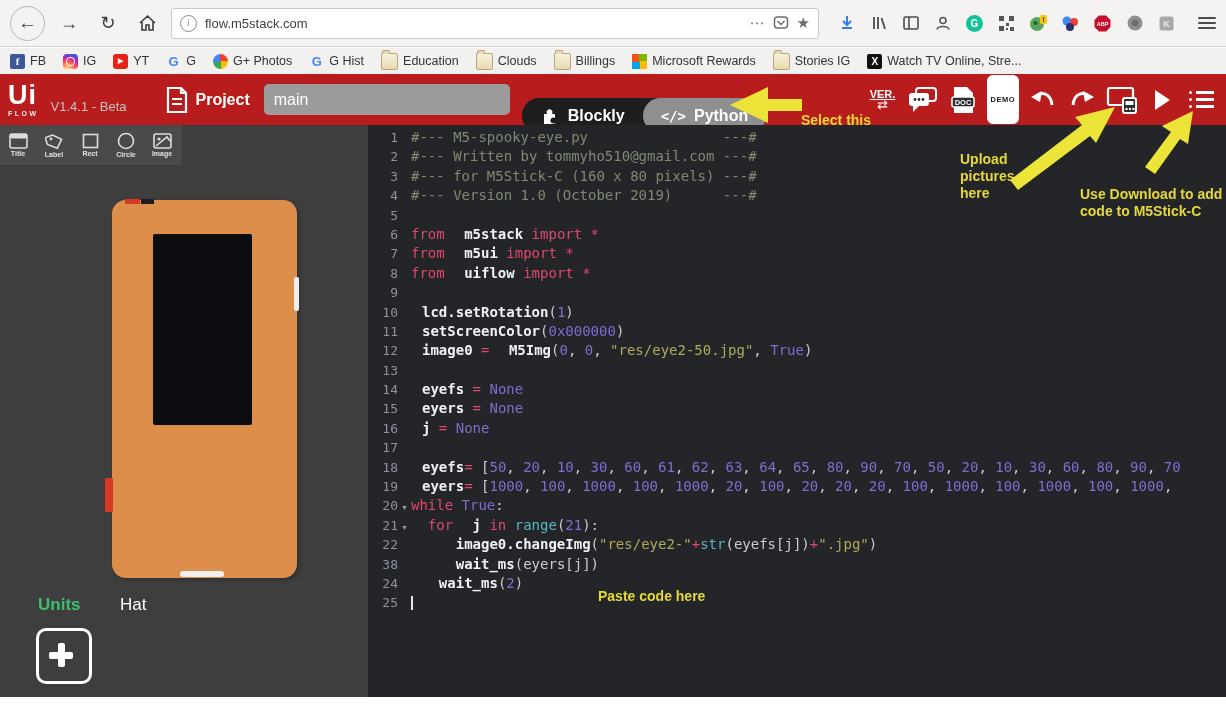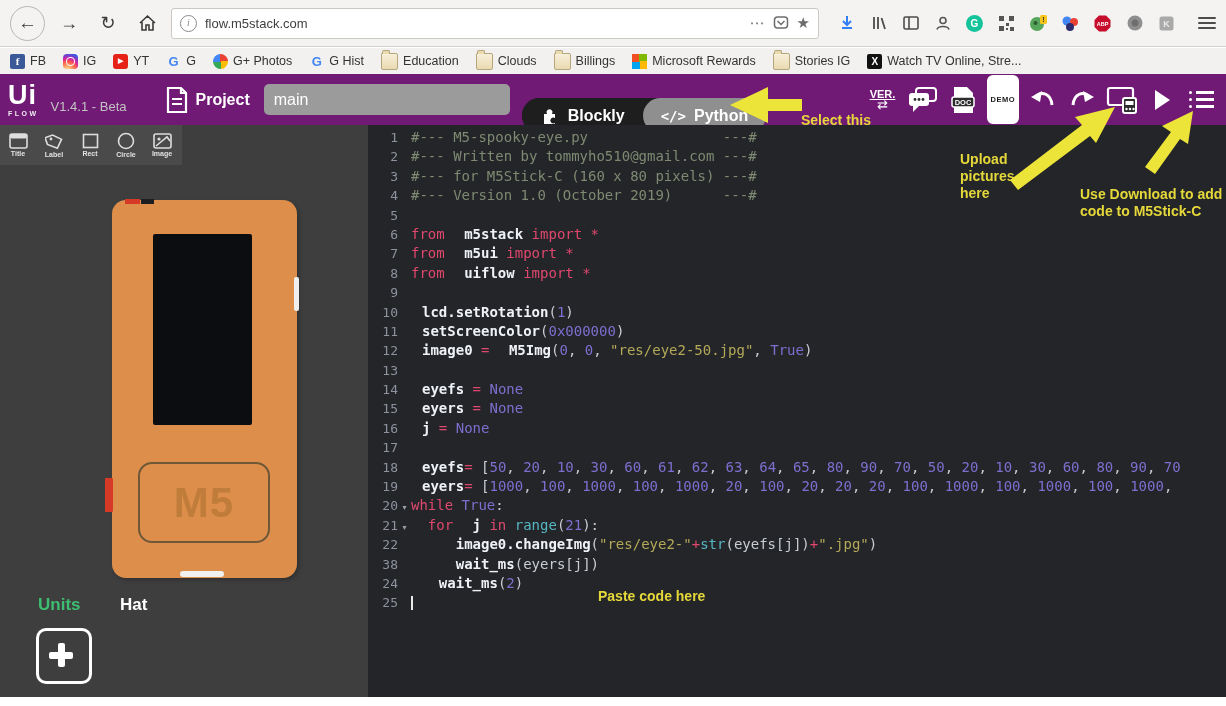--- a/index.html
+++ b/index.html
@@ -29,21 +29,21 @@
   .bmi-instagram::after{content:"";position:absolute;inset:3px;border:1.5px solid #fff;border-radius:4px;}
   .bmi-youtube{background:#e62117;border-radius:3px;font-size:7px;}
   .bmi-google{background:transparent;color:#4285f4;font-size:13px;font-weight:bold;}
   .bmi-google-photos{background:conic-gradient(#ea4335 0 25%,#fbbc04 0 50%,#34a853 0 75%,#4285f4 0);border-radius:50%;}
   .bmi-folder{background:linear-gradient(#f7efd9,#e9dab0);border:1px solid #b5a67c;border-radius:1px 2px 2px 2px;}
   .bmi-folder::before{content:"";position:absolute;top:-4px;left:0;width:6px;height:3px;background:#e9dab0;border:1px solid #b5a67c;border-bottom:none;border-radius:2px 2px 0 0;}
   .bmi-microsoft{background:conic-gradient(#7fba00 0 25%,#ffb900 0 50%,#00a4ef 0 75%,#f25022 0);border-radius:0;}
   .bmi-x-black{background:#111;font-size:10px;}
 
   
-  .appheader{position:absolute;left:0;top:74px;width:1226px;height:51px;background:#701a75;display:flex;align-items:center;padding:0 10px 0 8px;box-sizing:border-box;}
+  .appheader{position:absolute;left:0;top:74px;width:1226px;height:51px;background:#b91c1c;display:flex;align-items:center;padding:0 10px 0 8px;box-sizing:border-box;}
   .logo{display:flex;flex-direction:column;line-height:1;margin-right:6px;}
   .logo-main{font-size:27px;font-weight:bold;color:#fff;letter-spacing:1px;}
   .logo-sub{font-size:7px;font-weight:bold;color:#eee;letter-spacing:2.5px;margin-top:1px;}
   .version{color:#c3c3c3;font-size:13px;margin:14px 0 0 6px;white-space:nowrap;}
   .project{display:flex;align-items:center;gap:7px;margin-left:38px;cursor:pointer;}
   .project-label{color:#fff;font-weight:bold;font-size:16px;}
   .maininput{margin-left:14px;width:226px;height:31px;background:#9b9b9b;border:none;border-radius:5px;color:#fff;font-size:16px;padding:0 10px;font-family:"Liberation Sans",sans-serif;}
   .tabs{margin-left:12px;height:35px;display:flex;border-radius:18px;background:#1e1e1e;margin-top:32px;}
   .tab{display:flex;align-items:center;gap:8px;padding:0 18px;color:#fff;font-size:16px;font-weight:bold;cursor:pointer;border-radius:18px;}
   .tab.blockly{background:#1e1e1e;}
@@ -67,21 +67,21 @@
   .toolcell .tlabel{font-size:7px;font-weight:bold;color:#e2e2e2;margin-top:1px;}
   .device{position:absolute;left:112px;top:75px;width:185px;height:378px;background:#dd8e4b;border-radius:14px;box-shadow:2px 2px 4px rgba(0,0,0,.25);}
   .d-screen{position:absolute;left:41px;top:34px;width:99px;height:191px;background:#0c0d11;border-radius:2px;}
   .d-m5{position:absolute;left:26px;top:262px;width:128px;height:77px;border:2.5px solid #6f5837;border-radius:14px;display:flex;align-items:center;justify-content:center;font-weight:bold;font-size:42px;color:#c07c3a;letter-spacing:1px;}
   .d-topred{position:absolute;left:13px;top:-1px;width:15px;height:5px;background:#d63a26;}
   .d-topblk{position:absolute;left:29px;top:-1px;width:13px;height:5px;background:#1d1e22;}
   .d-btnright{position:absolute;right:-2px;top:77px;width:5px;height:34px;background:#efefef;border-radius:2px;}
   .d-btnleft{position:absolute;left:-7px;top:278px;width:8px;height:34px;background:#d63a26;border-radius:1px;}
   .d-bottombar{position:absolute;bottom:1px;left:68px;width:44px;height:6px;background:#f0f0f0;border-radius:3px;}
   .units{position:absolute;left:38px;top:470px;font-size:17px;font-weight:bold;color:#3dbf72;cursor:pointer;}
-  .hat{position:absolute;left:120px;top:470px;font-size:17px;font-weight:bold;color:#fff;cursor:pointer;}
+  .hat{position:absolute;left:120px;top:470px;font-size:17px;font-weight:normal;color:#fff;cursor:pointer;}
   .plusbtn{position:absolute;left:36px;top:503px;width:50px;height:50px;border:3px solid #fff;border-radius:10px;background:#3e3e3e;cursor:pointer;}
   .plusbtn::before{content:"";position:absolute;left:10px;top:21px;width:24px;height:7px;background:#fff;border-radius:2px;}
   .plusbtn::after{content:"";position:absolute;left:18.5px;top:12px;width:7px;height:24px;background:#fff;border-radius:2px;}
 
   
   .editor{position:absolute;left:368px;top:125px;right:0;bottom:9px;background:#242529;overflow:hidden;padding:3px 0 0 4px;}
   .code-line{display:flex;height:19.4px;align-items:baseline;white-space:pre;}
   .ln{width:26px;text-align:right;color:#8d939e;font:13px/19.4px "DejaVu Sans Mono",monospace;flex:none;}
   .fold{width:13px;text-align:center;color:#9aa0a8;font-size:8px;line-height:19.4px;flex:none;}
   .code{font:14px/19.4px "DejaVu Sans Mono",monospace;color:#c8cdd4;}
@@ -393,21 +393,20 @@
             <path d="M3 13 L14 4 L17 8" fill="none" stroke="#ddd" stroke-width="1.6"></path>
           </svg>
         <span class="tlabel">Image</span>
       </div>
     </div>
 
     <div class="device">
       <div class="d-topred"></div>
       <div class="d-topblk"></div>
       <div class="d-screen"></div>
-      <div class="d-m5">M5</div>
       <div class="d-btnright"></div>
       <div class="d-btnleft"></div>
       <div class="d-bottombar"></div>
     </div>
 
     <span class="units">Units</span>
     <span class="hat">Hat</span>
     <div class="plusbtn"></div>
   </div>
 

